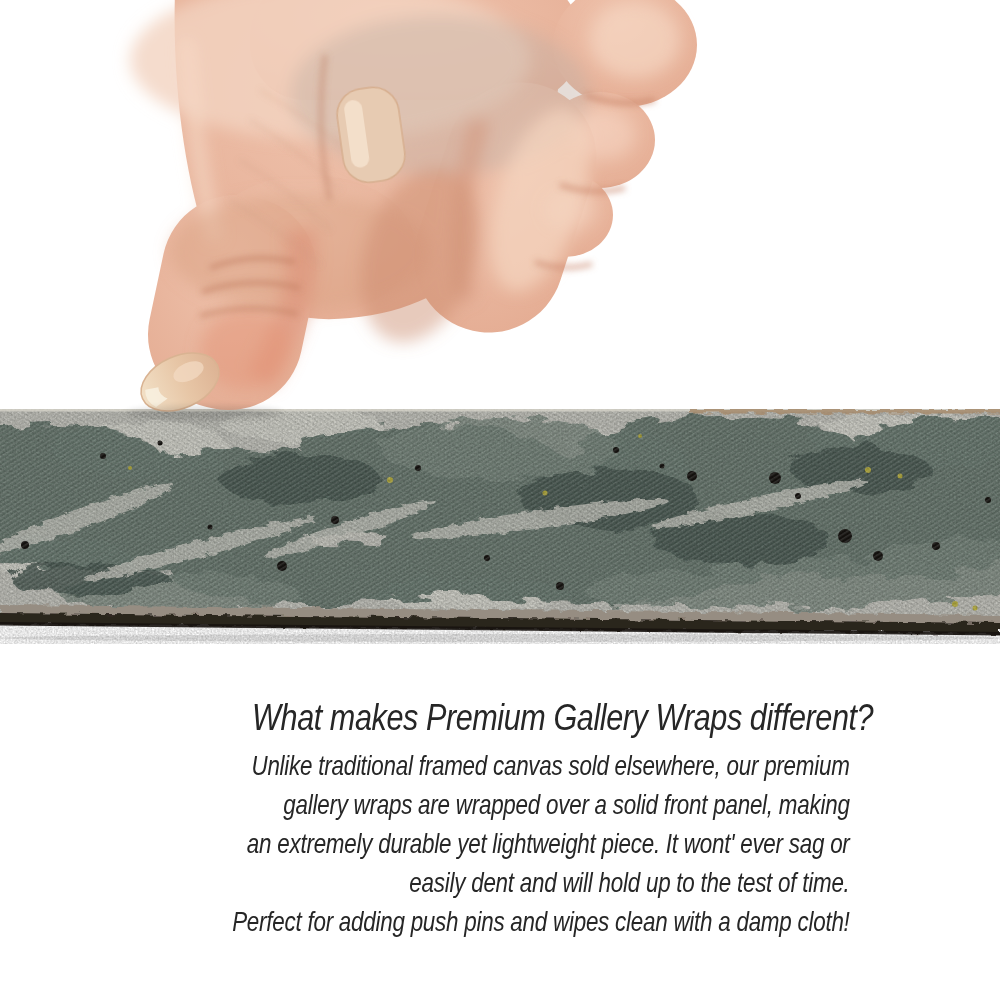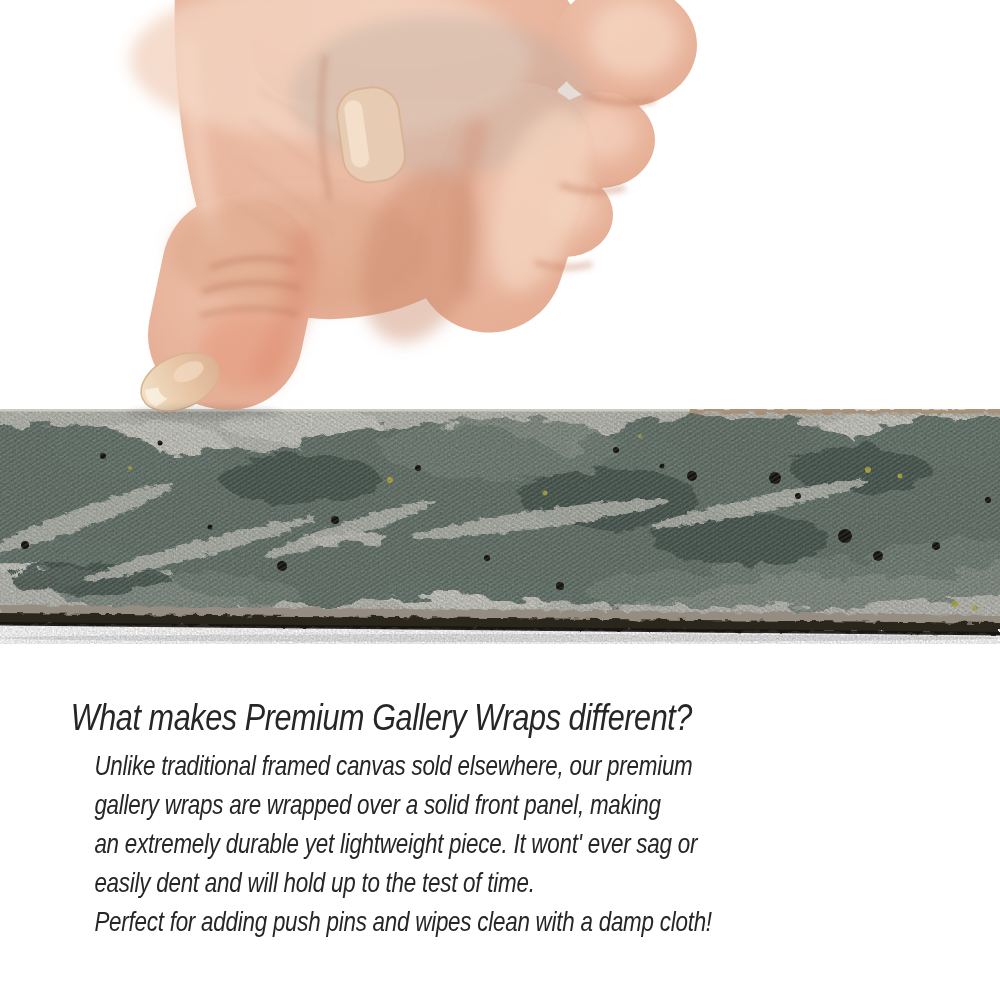--- a/index.html
+++ b/index.html
@@ -3,21 +3,21 @@
 <meta charset="utf-8">
 <style>
   html,body{margin:0;padding:0;background:#ffffff;}
   .stage{
     position:relative;width:1000px;height:1000px;margin:0 auto;
     background:#ffffff;overflow:hidden;
     font-family:"Liberation Sans",sans-serif;
   }
   .hand-wrap{position:absolute;top:0;left:0;width:1000px;height:430px;z-index:3;}
   .strip-wrap{position:absolute;top:409px;left:0;width:1000px;height:235px;z-index:2;}
-  .caption{position:absolute;top:694px;left:0;width:944px;text-align:left;color:#262626;z-index:1;}
+  .caption{position:absolute;top:694px;left:0;width:944px;text-align:right;color:#262626;z-index:1;}
   .headline{
     font-style:italic;font-weight:400;font-size:36px;line-height:48px;
     margin:0 0 4px 0;letter-spacing:-0.5px;
     transform:scaleX(0.85);transform-origin:50% 50%;
   }
   .body-line{
     font-style:italic;font-weight:400;font-size:28px;line-height:39px;
     letter-spacing:-0.3px;transform:scaleX(0.80);transform-origin:50% 50%;
     white-space:nowrap;
   }

